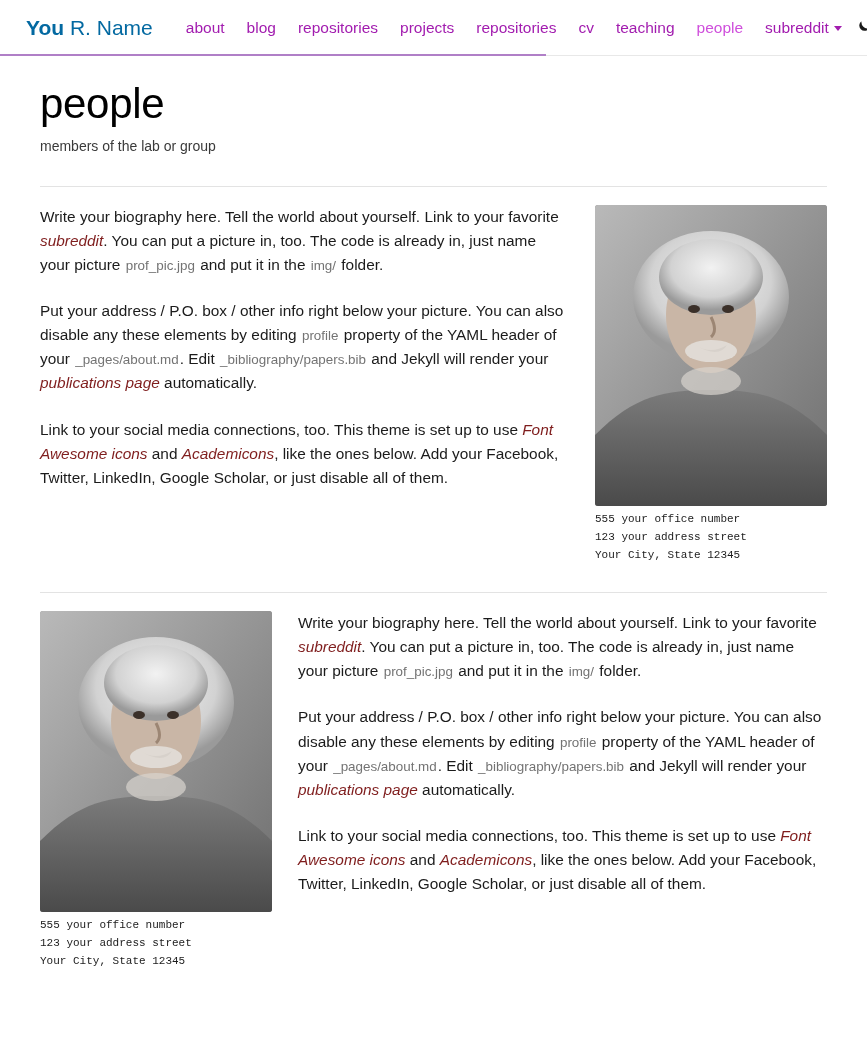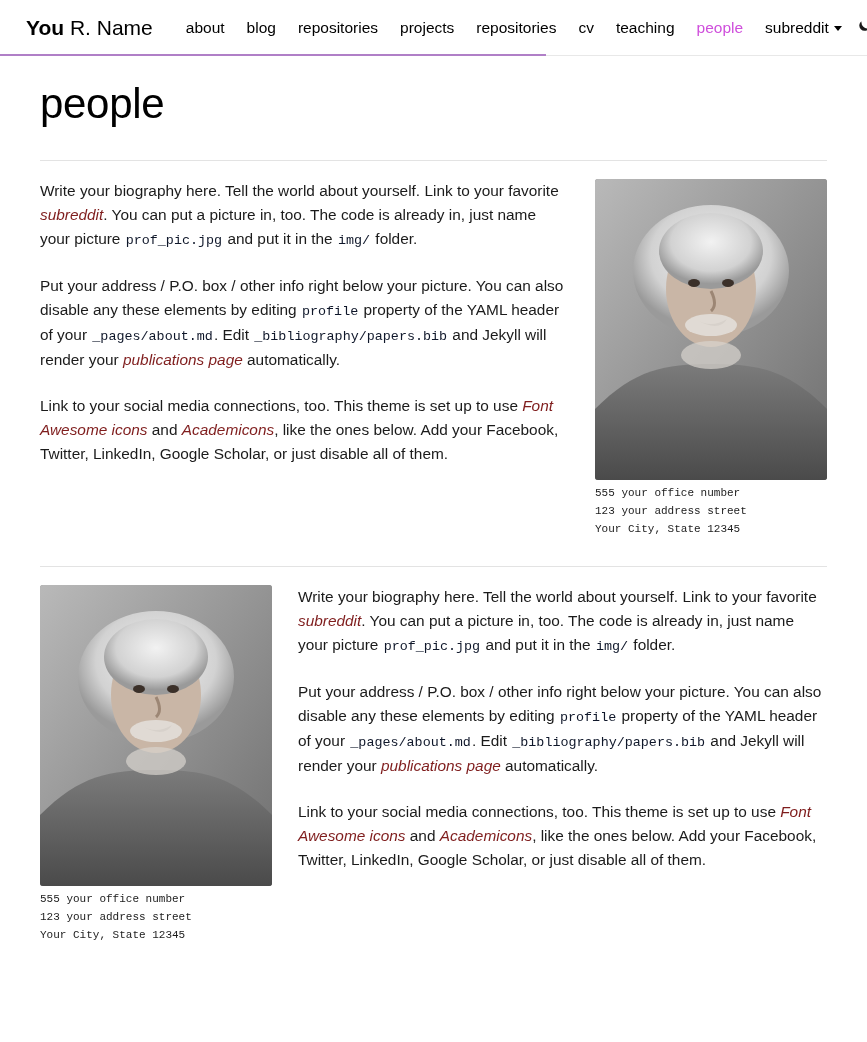--- a/index.html
+++ b/index.html
@@ -20,37 +20,37 @@
   .navbar {
     display: flex;
     align-items: center;
     height: 56px;
     padding: 0 26px 0 26px;
     border-bottom: 1px solid #e8e8e8;
     position: relative;
   }
   .brand {
     font-size: 21px;
-    color: #000000;
+    color: #0369a1;
     white-space: nowrap;
     margin-right: 22px;
     text-decoration: none;
   }
   .brand .brand-strong { font-weight: bold; }
   .brand .brand-rest { font-weight: normal; }
 
   .nav-links {
     display: flex;
     align-items: center;
     gap: 0px;
     flex: 1;
   }
   .nav-link {
     font-size: 15.5px;
-    color: #000000;
+    color: #a21caf;
     text-decoration: none;
     padding: 6px 11px;
     white-space: nowrap;
   }
   .nav-link.active { color: #cf4edc; }
   .nav-link.dropdown-toggle::after {
     content: "";
     display: inline-block;
     margin-left: 5px;
     vertical-align: 2px;
@@ -115,23 +115,23 @@
     color: #1b1b1b;
     margin: 0 0 22px 0;
   }
   .bio p:last-child { margin-bottom: 0; }
   a.link {
     color: #7f1d1d;
     text-decoration: none;
     font-style: italic;
   }
   code {
-    font-family: Liberation Mono, monospace;
+    font-family: Liberation Sans, sans-serif;
     font-size: 13.4px;
-    color: #0f172a;
+    color: #737373;
     background: transparent;
     padding: 0 1px;
   }
 
   .profile-side {
     width: 232px;
     flex: 0 0 232px;
   }
 
   .photo {
@@ -181,20 +181,21 @@
     <svg width="18" height="18" viewBox="0 0 24 24" aria-hidden="true">
       <path d="M21 12.79A9 9 0 0 1 11.21 3 7 7 0 1 0 21 12.79z" fill="#1a1a1a"></path>
     </svg>
   </div>
   <div class="nav-underline"></div>
 </div>
 
 <div class="container">
 
   <h1 class="page-title">people</h1>
+  <p class="page-subtitle">members of the lab or group</p>
 
   <hr class="divider">
 
   <div class="profile reverse">
     <div class="profile-side">
       <div class="photo">
         <svg viewBox="0 0 232 301" preserveAspectRatio="xMidYMid slice" aria-hidden="true">
           <defs>
             <linearGradient id="bg1" x1="0" y1="0" x2="1" y2="1">
               <stop offset="0%" stop-color="#b9b9b9"></stop>

